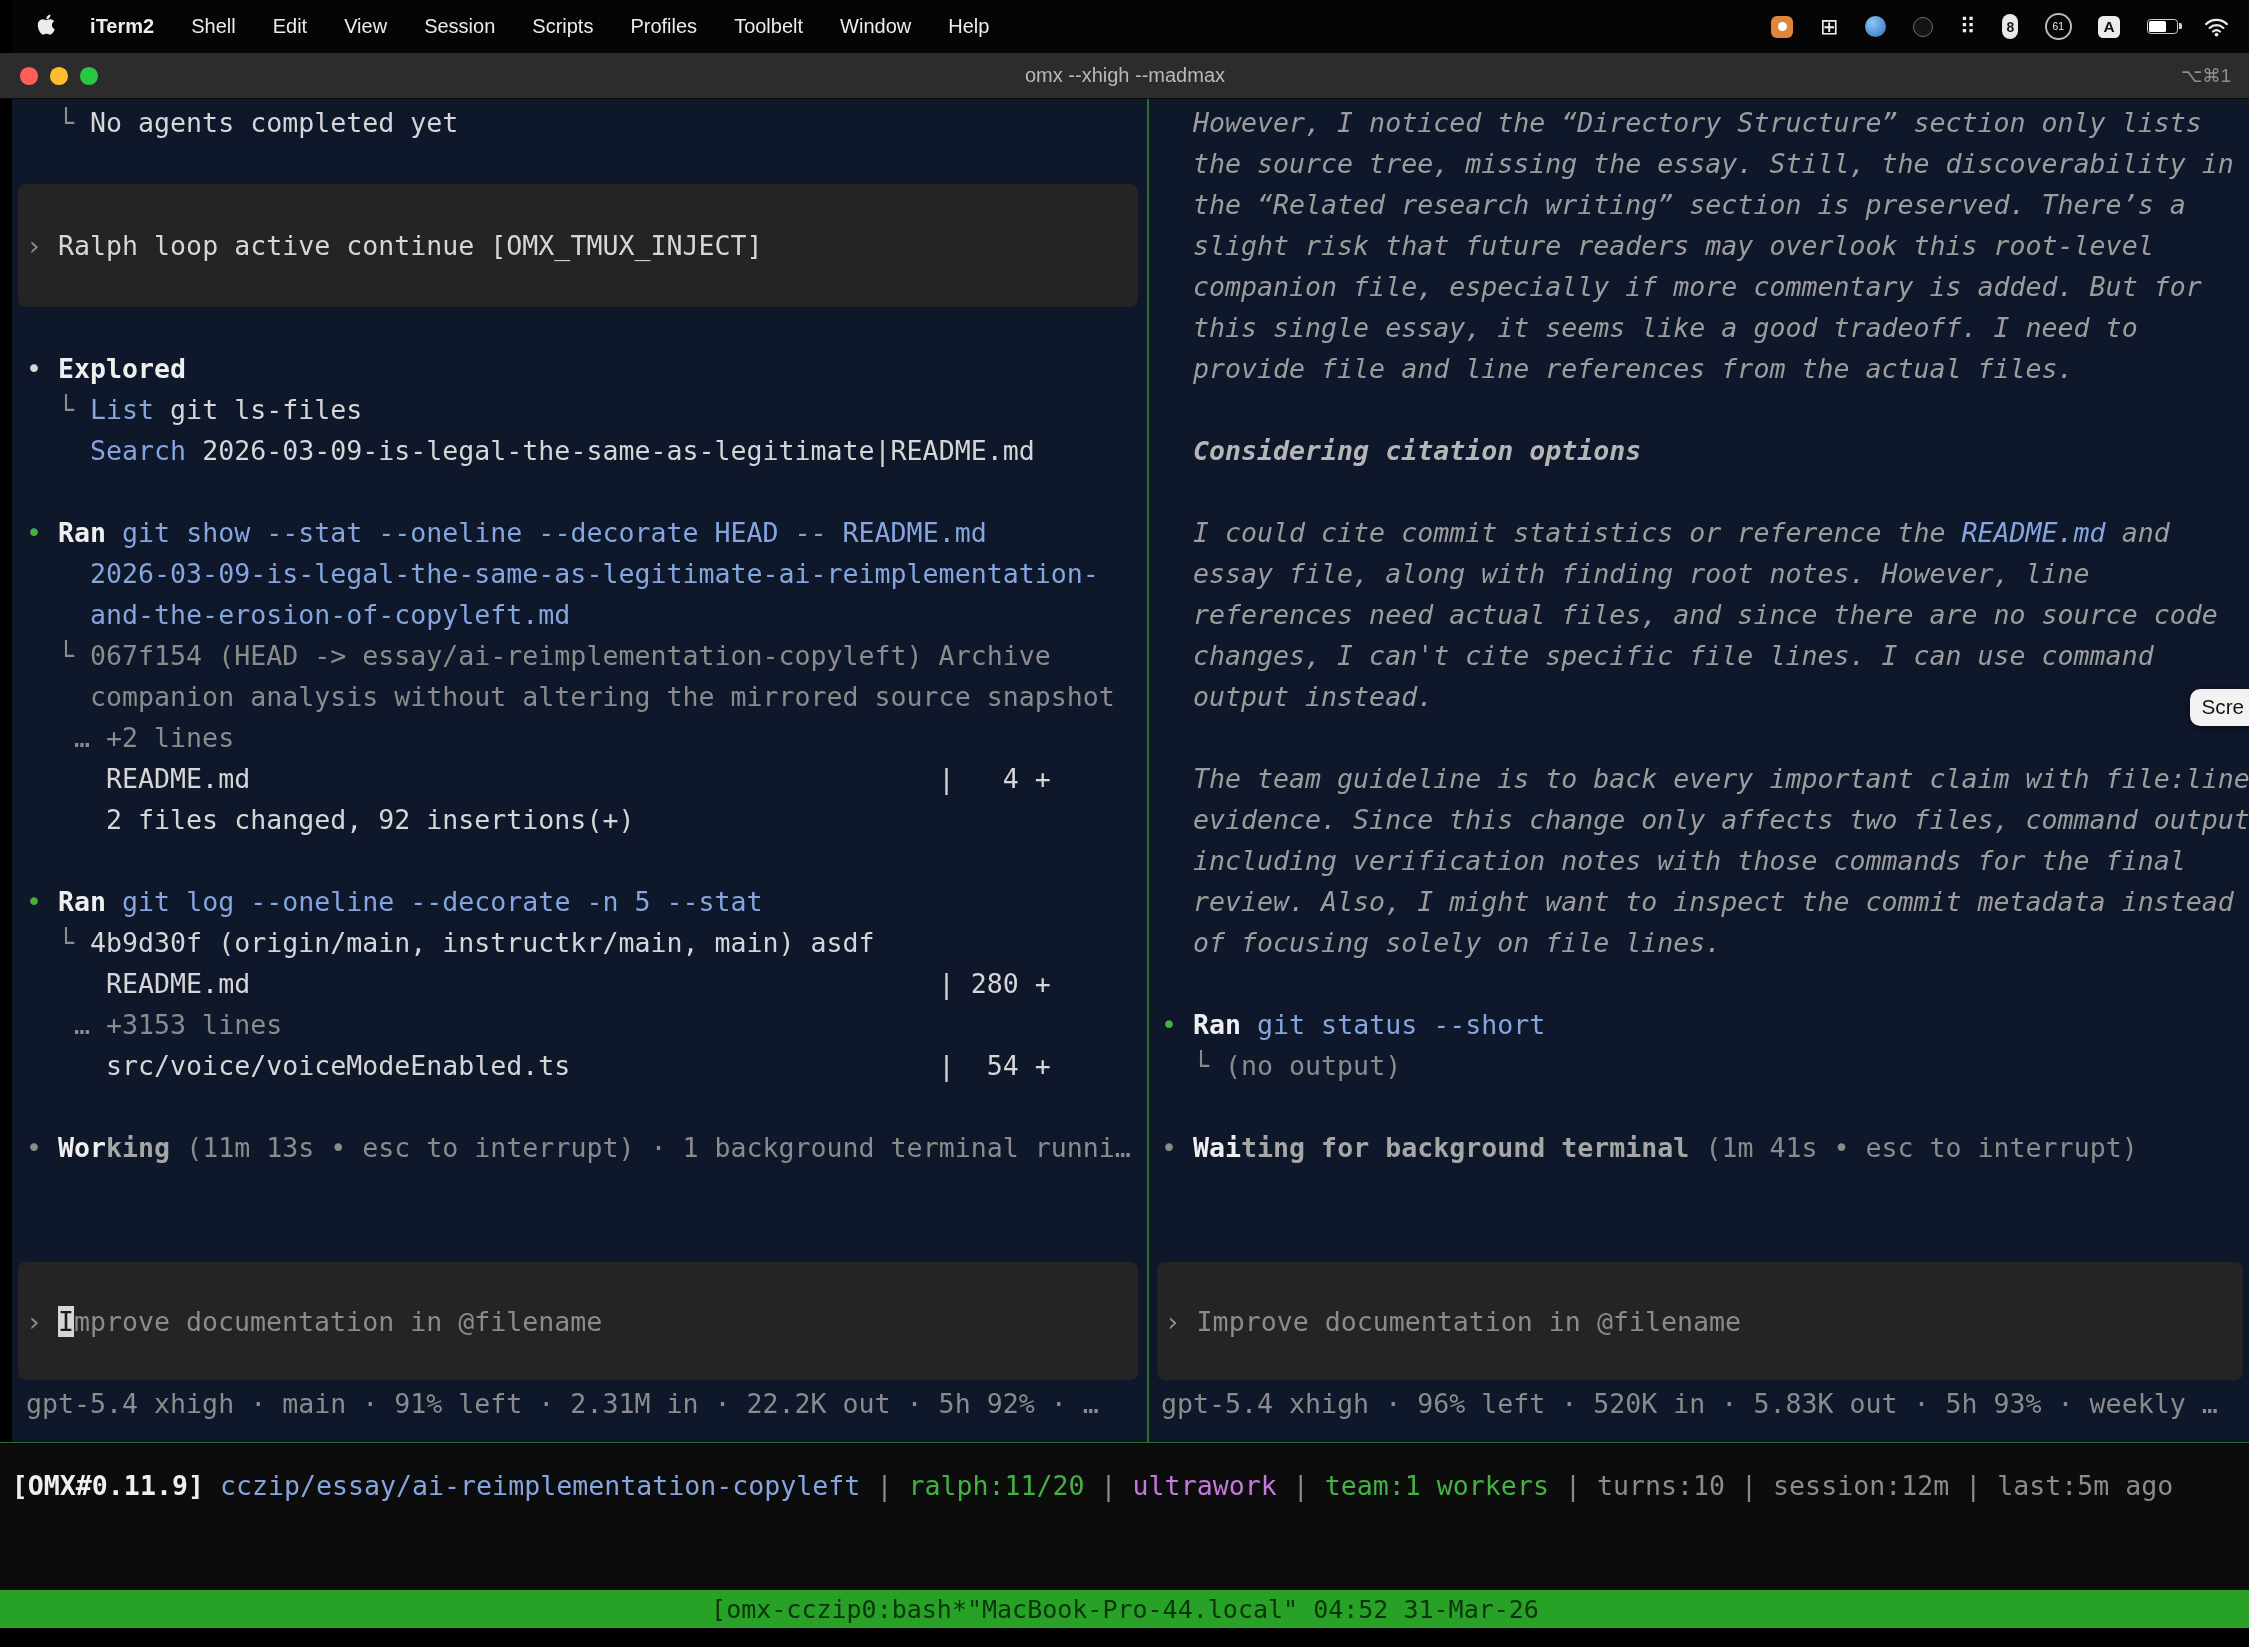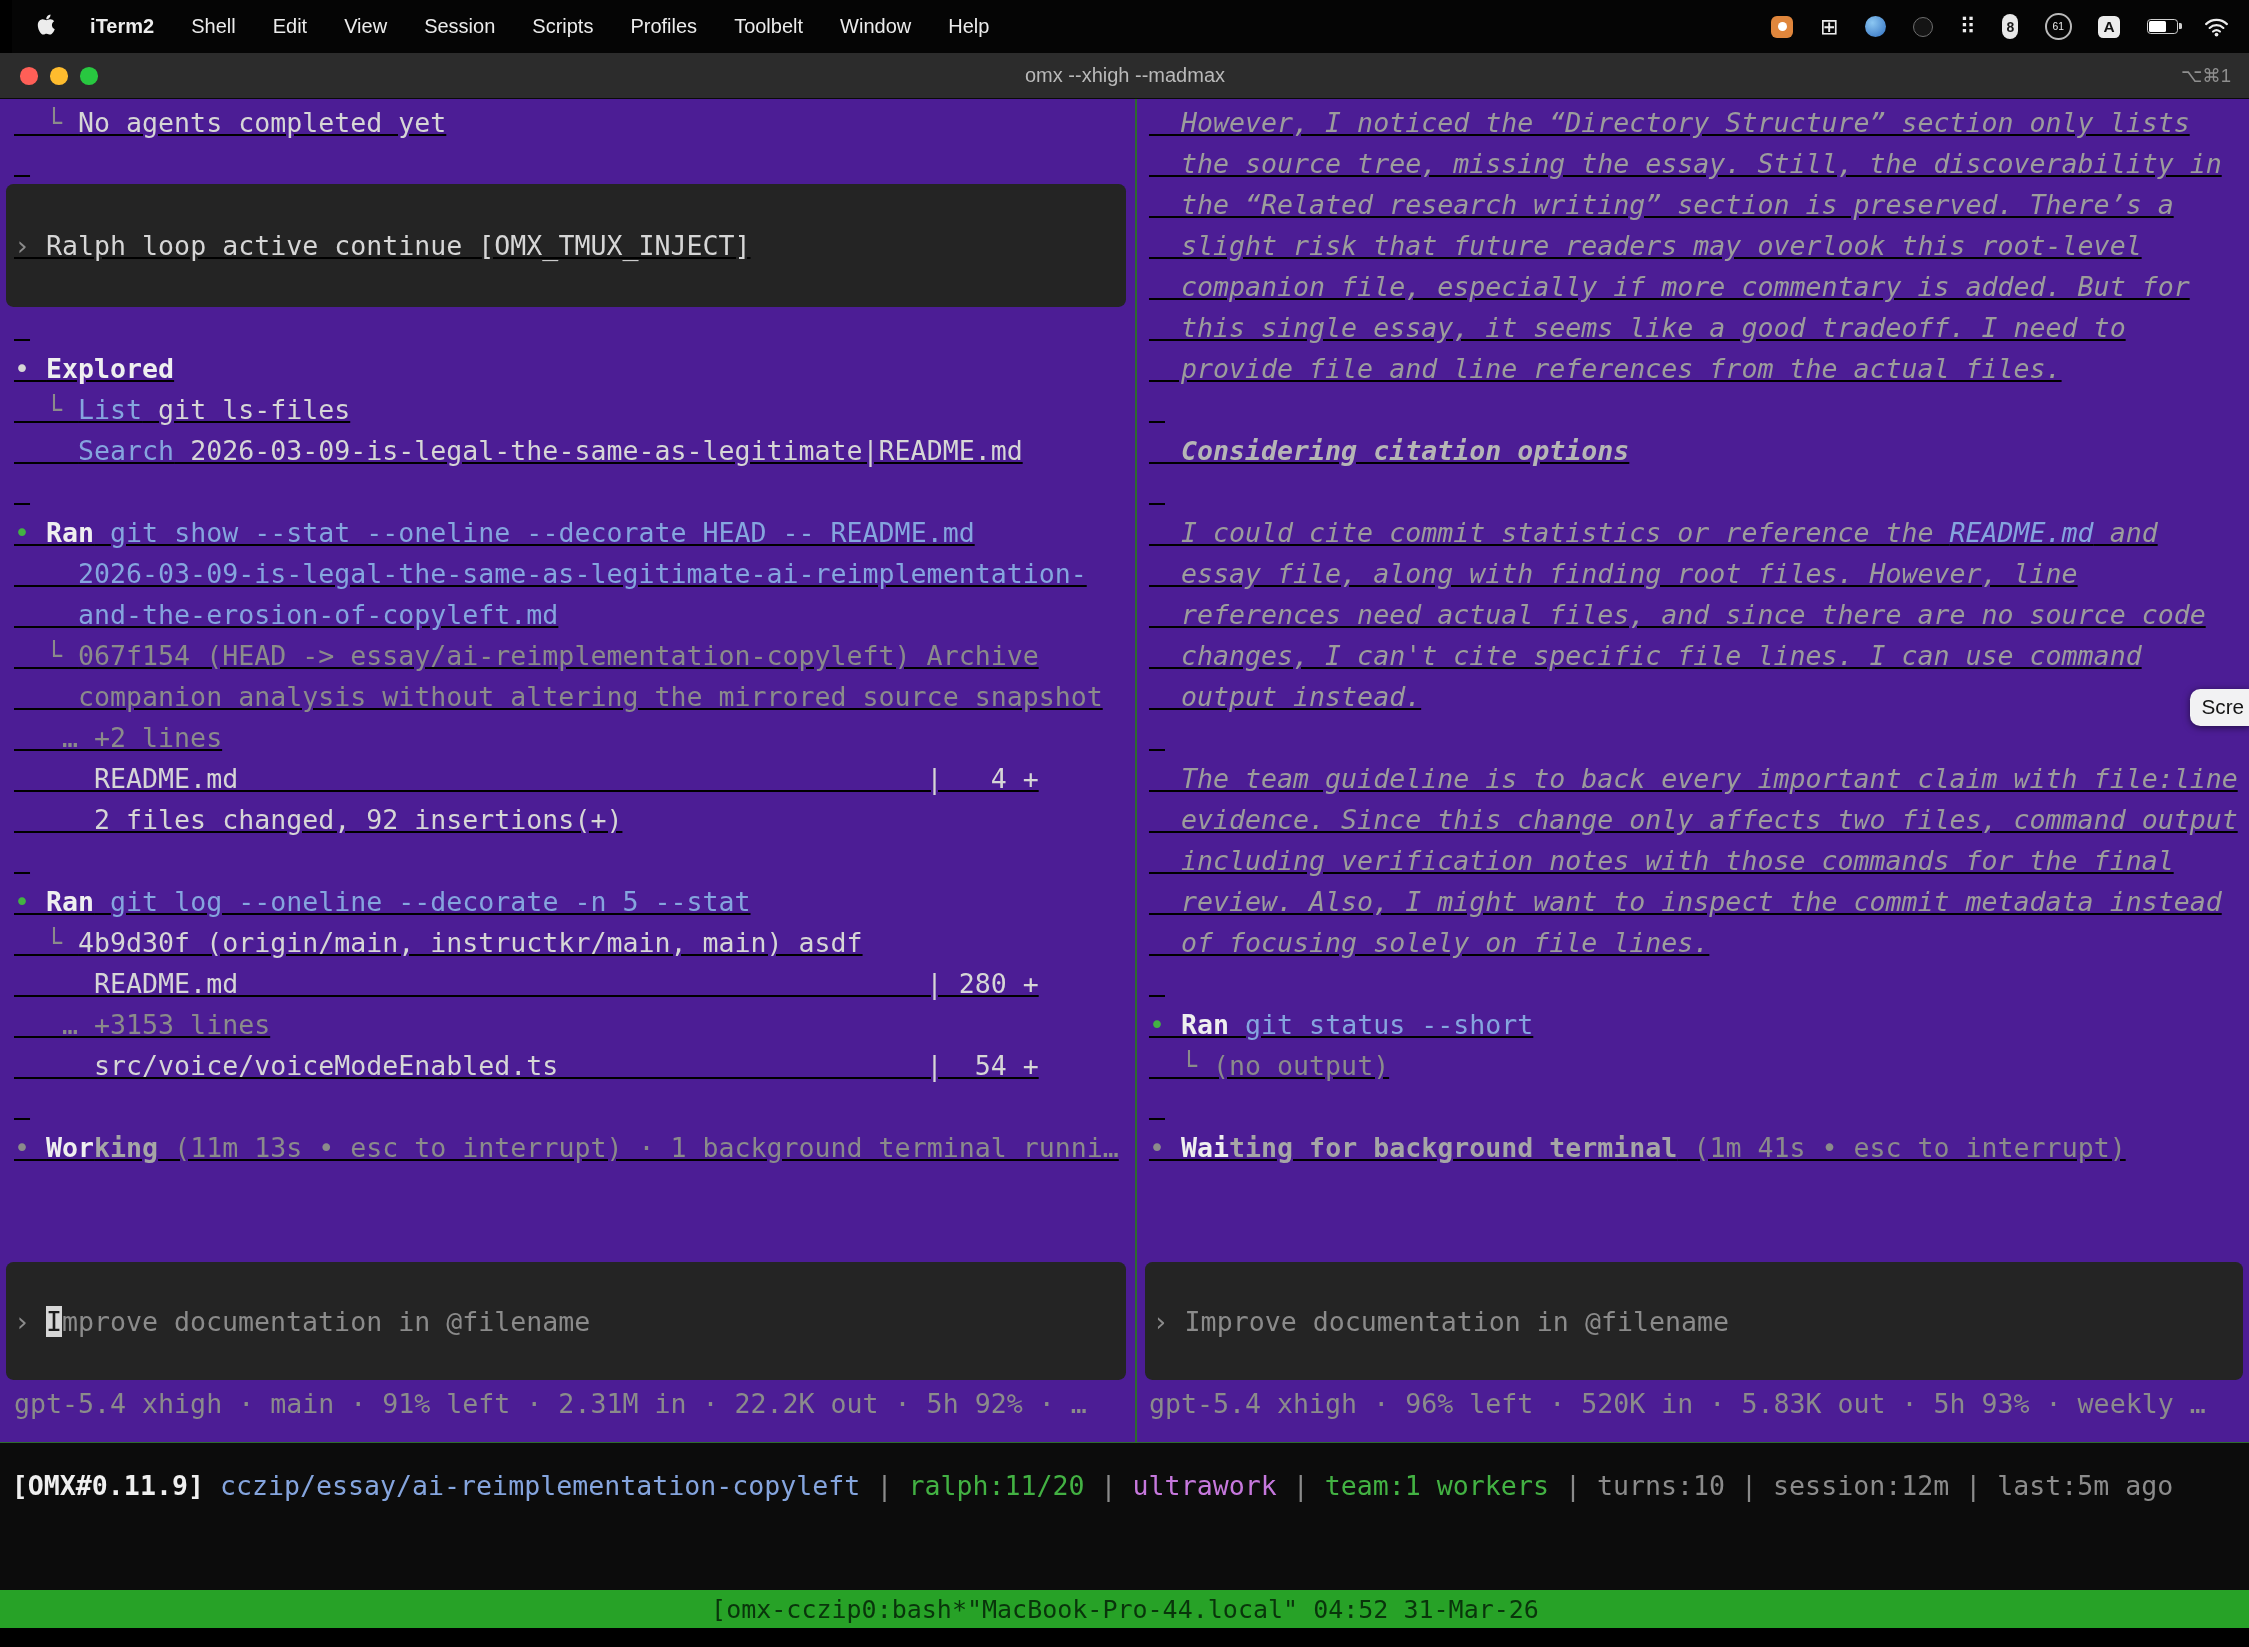--- a/index.html
+++ b/index.html
@@ -32,21 +32,21 @@
   .titlebar{position:absolute;top:53px;left:0;right:0;height:46px;background:#2c2c2c;
             border-bottom:0.7px solid #0a0a0a;box-sizing:border-box;
             display:flex;align-items:center;justify-content:center;
             font-family:"Liberation Sans",sans-serif;font-size:20px;color:#b9b9b9;}
   .traffic{position:absolute;left:20px;top:14px;display:flex;gap:12.5px;}
   .tl{width:17.7px;height:17.7px;border-radius:50%;}
   .tl-red{background:#ff5f57;} .tl-yellow{background:#febc2e;} .tl-green{background:#28c840;}
   .shortcut-hint{position:absolute;right:19px;color:#8f8f8f;font-size:18.5px;}
 
   
-  .terminal{position:absolute;top:99px;left:0;right:0;height:1343px;background:#4c1d95;display:flex;text-decoration:underline;}
+  .terminal{position:absolute;top:99px;left:12px;right:0;height:1343px;background:#0f172a;display:flex;}
   .pane{position:relative;box-sizing:border-box;height:100%;}
   .pane-left{width:1135px;}
   .pane-divider{width:2.2px;background:#2e6b2e;}
   .pane-right{flex:1;}
   .pane-flow{padding:3px 0 0 14px;}
   .pane-right .pane-flow{padding-left:11.8px;}
   .tline{height:41px;line-height:41px;font-size:26.6px;white-space:pre;color:#d6d6d6;}
   .tbox{background:#242424;border-radius:7.4px;margin:0 8.9px 0 -8px;padding:41px 8.9px 41px 8px;}
   .input-box{position:absolute;left:5.9px;right:8.9px;bottom:62px;height:118px;background:#242424;
              border-radius:7.4px;display:flex;align-items:center;padding-left:8px;box-sizing:border-box;}
@@ -182,21 +182,21 @@
         <div class="tline"><span class="sg-it">  the source tree, missing the essay. Still, the discoverability in</span></div>
         <div class="tline"><span class="sg-it">  the “Related research writing” section is preserved. There’s a</span></div>
         <div class="tline"><span class="sg-it">  slight risk that future readers may overlook this root-level</span></div>
         <div class="tline"><span class="sg-it">  companion file, especially if more commentary is added. But for</span></div>
         <div class="tline"><span class="sg-it">  this single essay, it seems like a good tradeoff. I need to</span></div>
         <div class="tline"><span class="sg-it">  provide file and line references from the actual files.</span></div>
         <div class="tline">&nbsp;</div>
         <div class="tline"><span class="sg-itb">  Considering citation options</span></div>
         <div class="tline">&nbsp;</div>
         <div class="tline"><span class="sg-it">  I could cite commit statistics or reference the </span><span class="sg-itbl">README.md</span><span class="sg-it"> and</span></div>
-        <div class="tline"><span class="sg-it">  essay file, along with finding root files. However, line</span></div>
+        <div class="tline"><span class="sg-it">  essay file, along with finding root notes. However, line</span></div>
         <div class="tline"><span class="sg-it">  references need actual files, and since there are no source code</span></div>
         <div class="tline"><span class="sg-it">  changes, I can't cite specific file lines. I can use command</span></div>
         <div class="tline"><span class="sg-it">  output instead.</span></div>
         <div class="tline">&nbsp;</div>
         <div class="tline"><span class="sg-it">  The team guideline is to back every important claim with file:line</span></div>
         <div class="tline"><span class="sg-it">  evidence. Since this change only affects two files, command output</span></div>
         <div class="tline"><span class="sg-it">  including verification notes with those commands for the final</span></div>
         <div class="tline"><span class="sg-it">  review. Also, I might want to inspect the commit metadata instead</span></div>
         <div class="tline"><span class="sg-it">  of focusing solely on file lines.</span></div>
         <div class="tline">&nbsp;</div>

